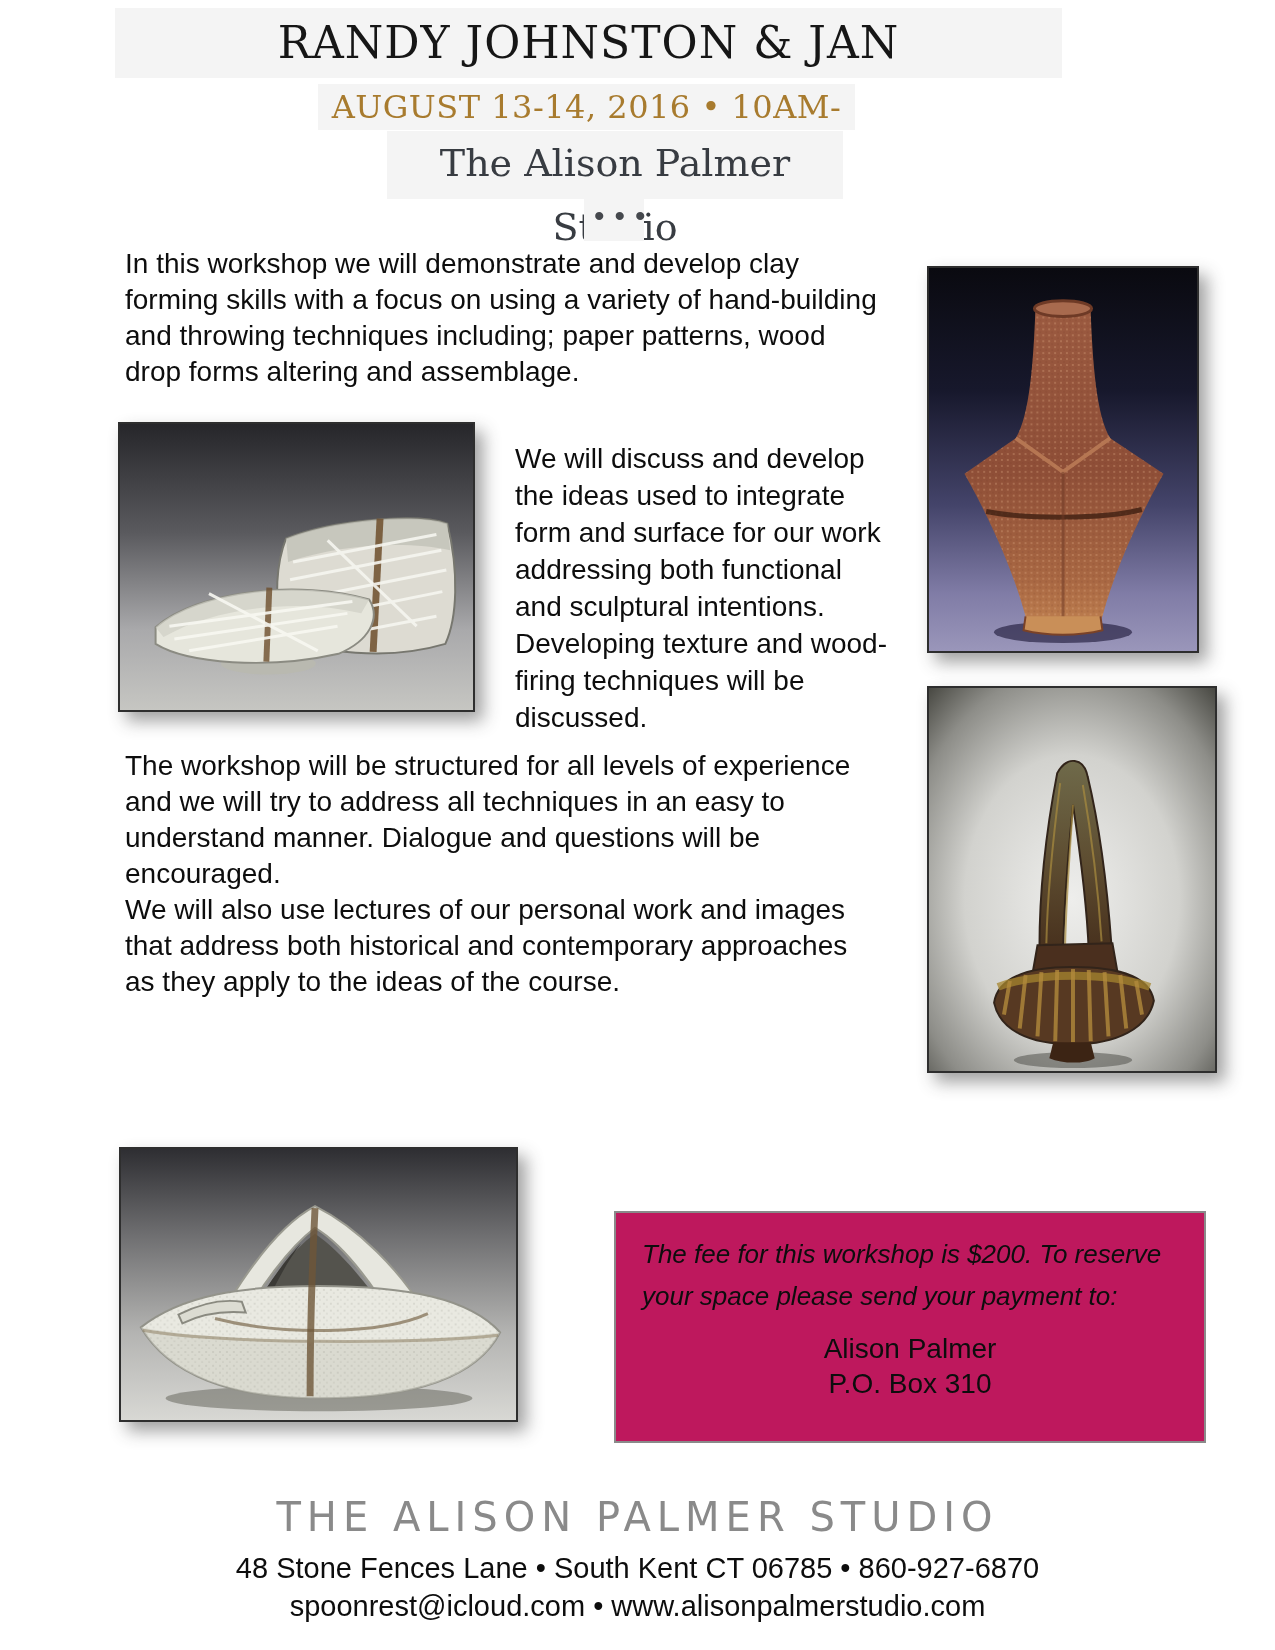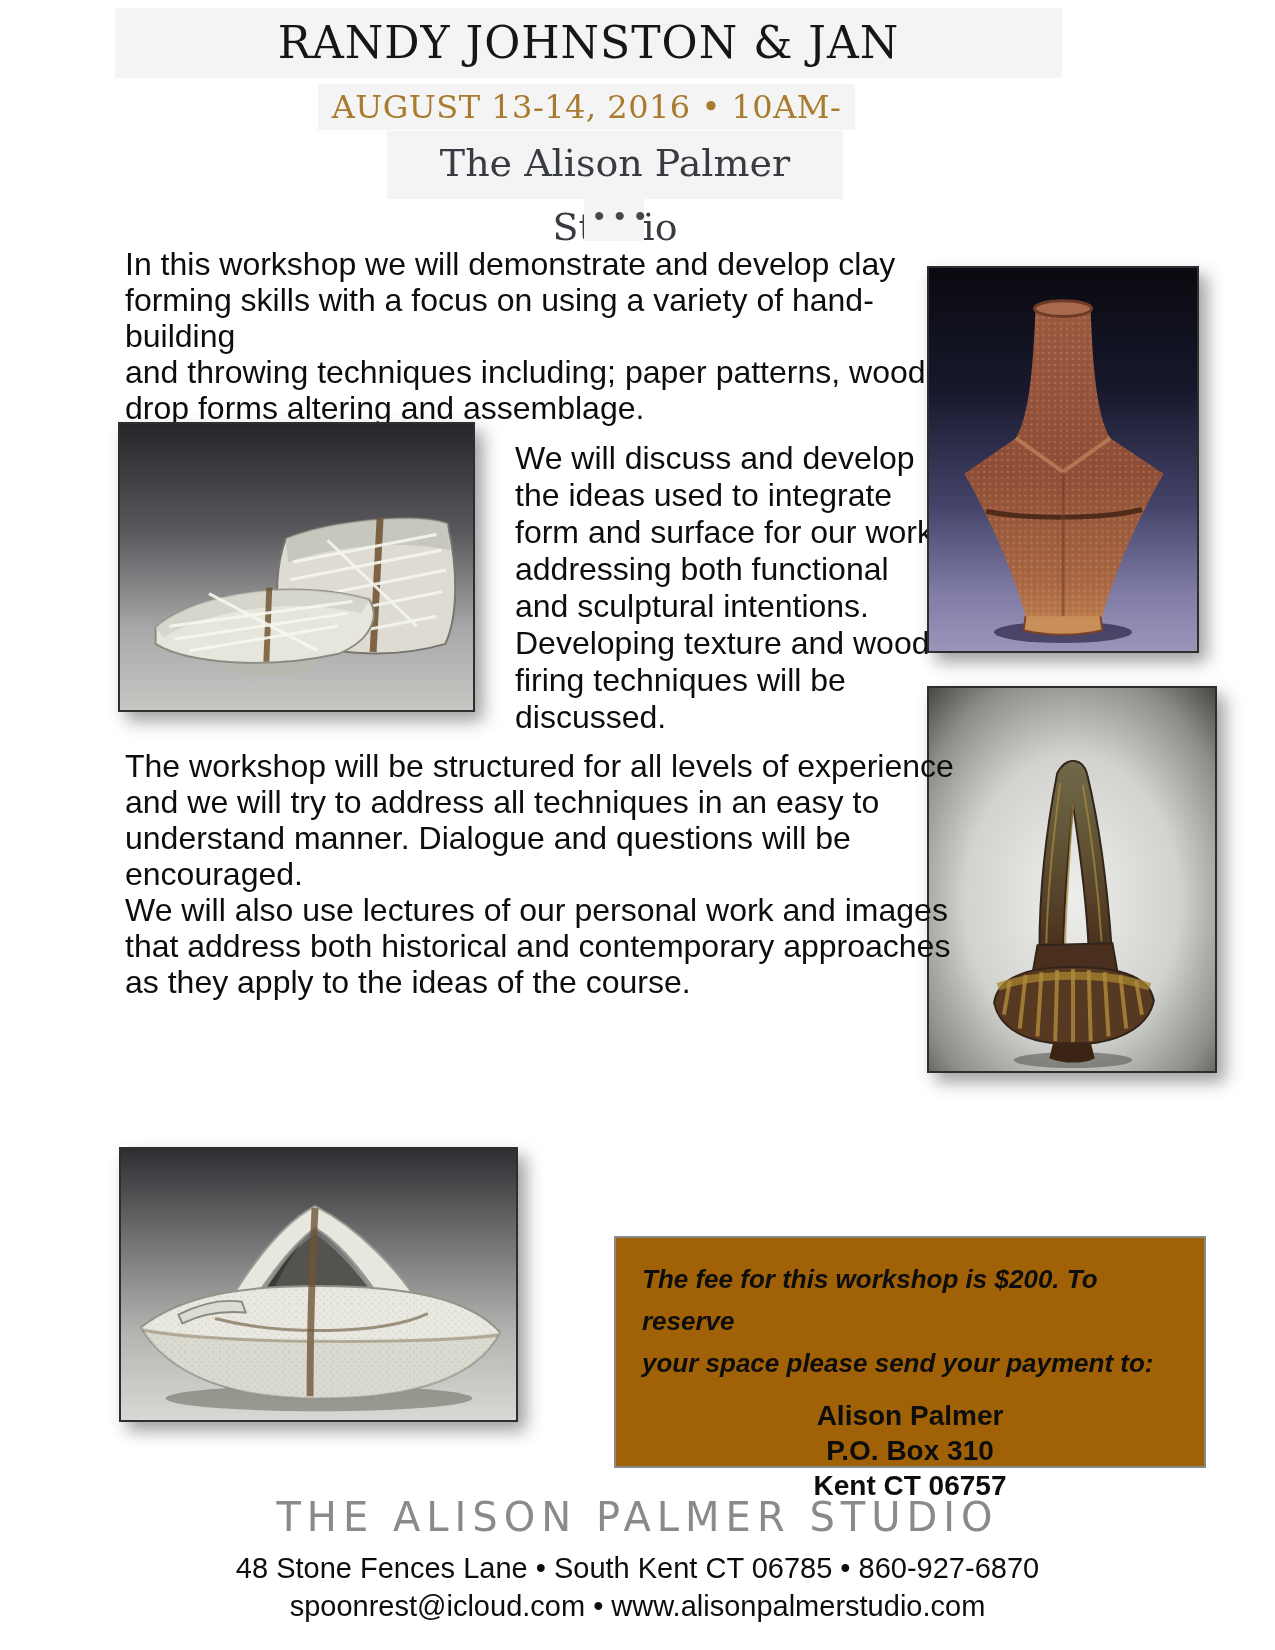--- a/index.html
+++ b/index.html
@@ -12,38 +12,38 @@
                font-family:"DejaVu Serif",serif;font-size:44px;letter-spacing:1px;color:#161616;
                transform-origin:center;}
   .date-block{left:318px;top:84px;width:537px;height:46px;line-height:46px;
               font-family:"DejaVu Serif",serif;font-size:32px;letter-spacing:0.5px;color:#a87b2e;}
   .studio-block{left:387px;top:131px;width:456px;height:68px;line-height:64px;
                 font-family:"DejaVu Serif",serif;font-size:38px;color:#383c42;}
   .dots-block{left:584px;top:199px;width:60px;height:42px;line-height:34px;
               font-size:30px;letter-spacing:10px;color:#45484d;text-indent:10px;}
 
   
-  .para{position:absolute;white-space:pre-line;font-size:32px;line-height:36px;color:#0d0d0d;}
+  .para{position:absolute;white-space:pre-line;font-size:28px;line-height:36px;color:#0d0d0d;}
   .para-intro{left:125px;top:246px;width:850px;}
   .para-side{left:515px;top:440px;width:430px;line-height:37px;}
   .para-main{left:125px;top:748px;width:850px;}
   .para-final{left:125px;top:1036px;width:850px;}
 
   
   .photo{position:absolute;border:2px solid #2e2e2e;box-sizing:border-box;
          box-shadow:8px 9px 16px rgba(45,45,45,0.45);background:#888;}
   .photo svg{display:block;width:100%;height:100%;}
   .photo-plates{left:118px;top:422px;width:357px;height:290px;}
   .photo-vase{left:927px;top:266px;width:272px;height:387px;}
   .photo-vessel{left:927px;top:686px;width:290px;height:387px;}
   .photo-basket{left:119px;top:1147px;width:399px;height:275px;}
 
   
-  .fee-box{position:absolute;left:614px;top:1236px;width:592px;height:232px;
-           background:#a16207;border:2px solid #8a8a8a;box-sizing:border-box;font-weight:bold;}
+  .fee-box{position:absolute;left:614px;top:1211px;width:592px;height:232px;
+           background:#be185d;border:2px solid #8a8a8a;box-sizing:border-box;}
   .fee-intro{margin:20px 8px 0 26px;font-style:italic;font-size:26px;line-height:42px;
              white-space:pre-line;color:#0d0d0d;}
   .fee-addr{margin-top:14px;text-align:center;font-size:28px;line-height:35px;color:#0d0d0d;}
 
   
   .footer-line{position:absolute;left:0;width:1275px;text-align:center;}
   .footer-studio{top:1494px;font-family:"DejaVu Sans",cursive;font-size:40px;
                  letter-spacing:6px;color:#8a8a8a;}
   .footer-address{top:1552px;font-size:29px;color:#0d0d0d;}
   .footer-contact{top:1590px;font-size:29px;color:#0d0d0d;}
@@ -229,21 +229,20 @@
       <path d="M22,184 C100,198 300,198 381,189" stroke="#8a7a5c" stroke-width="3" opacity="0.5" fill="none"></path>
     </svg>
   </div>
 
   <div class="fee-box">
     <div class="fee-intro">The fee for this workshop is $200. To reserve
 your space please send your payment to:</div>
     <div class="fee-addr">
       <div>Alison Palmer</div>
       <div>P.O. Box 310</div>
-      <div>Kent CT 06757</div>
     </div>
   </div>
 
   <div class="footer-line footer-studio">THE ALISON PALMER STUDIO</div>
   <div class="footer-line footer-address">48 Stone Fences Lane • South Kent CT 06785 • 860-927-6870</div>
   <div class="footer-line footer-contact">spoonrest@icloud.com • www.alisonpalmerstudio.com</div>
 
 </div>
 
 </body></html>

